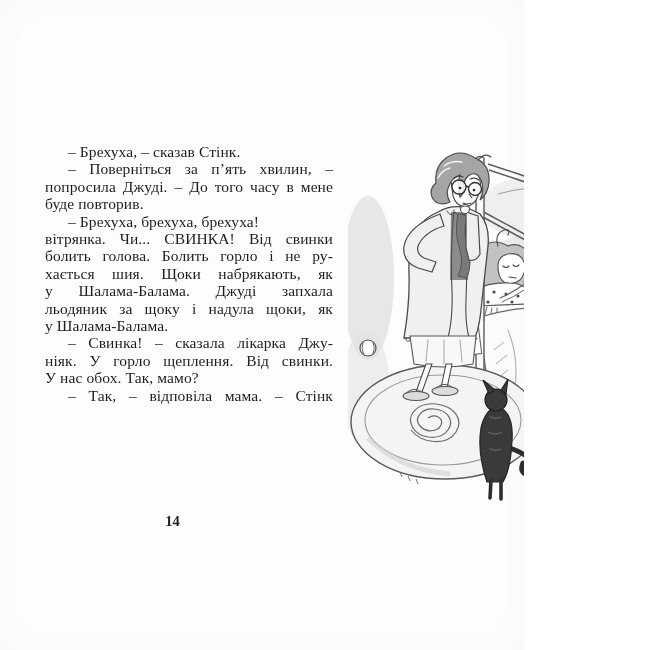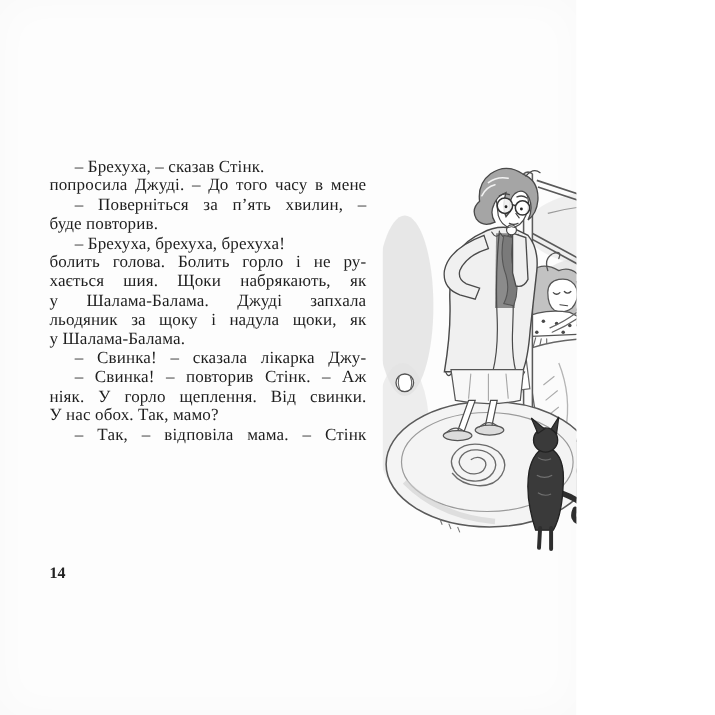--- a/index.html
+++ b/index.html
@@ -10,45 +10,45 @@
   }
   .text-block{
     position:absolute;left:45px;top:143px;width:288px;
     color:#1e1e1e;font-size:15.5px;line-height:17.4px;
     letter-spacing:0.1px;
   }
   .line{text-align:justify;text-align-last:justify;}
   .line.pl{text-align-last:left;}
   .line.indent{text-indent:23px;}
   .page-number{
-    position:absolute;left:45px;top:513px;width:255px;
+    position:absolute;left:45px;top:513px;width:255px;text-align:center;
     font-weight:bold;font-size:14.5px;color:#222;
   }
   .illustration{position:absolute;left:348px;top:150px;width:300px;height:365px;}
   .illustration svg{display:block;width:100%;height:100%;}
   .sign-text{font-family:"DejaVu Sans",sans-serif;letter-spacing:0.8px;}
 </style>
 </head>
 <body>
 
 <div class="page">
 
   <div class="text-block">
     <div class="line indent pl">– Брехуха, – сказав Стінк.</div>
+    <div class="line indent">– Поверніться за п’ять хвилин, –</div>
     <div class="line">попросила Джуді. – До того часу в мене</div>
-    <div class="line indent">– Поверніться за п’ять хвилин, –</div>
     <div class="line pl">буде повторив.</div>
     <div class="line indent pl">– Брехуха, брехуха, брехуха!</div>
+    <div class="line">вітрянка. Чи... СВИНКА! Від свинки</div>
     <div class="line">болить голова. Болить горло і не ру-</div>
     <div class="line">хається шия. Щоки набрякають, як</div>
     <div class="line">у Шалама-Балама. Джуді запхала</div>
     <div class="line">льодяник за щоку і надула щоки, як</div>
     <div class="line pl">у Шалама-Балама.</div>
     <div class="line indent">– Свинка! – сказала лікарка Джу-</div>
-    <div class="line indent">– Свинка! – повторив Стінк. – Аж</div>
     <div class="line">ніяк. У горло щеплення. Від свинки.</div>
     <div class="line pl">У нас обох. Так, мамо?</div>
     <div class="line indent">– Так, – відповіла мама. – Стінк</div>
   </div>
 
   <div class="illustration">
     <svg viewBox="0 0 300 365" xmlns="http://www.w3.org/2000/svg">
 
       <g>
         <ellipse cx="20" cy="128" rx="26" ry="82" fill="#dcdcdc" opacity="0.65"></ellipse>

